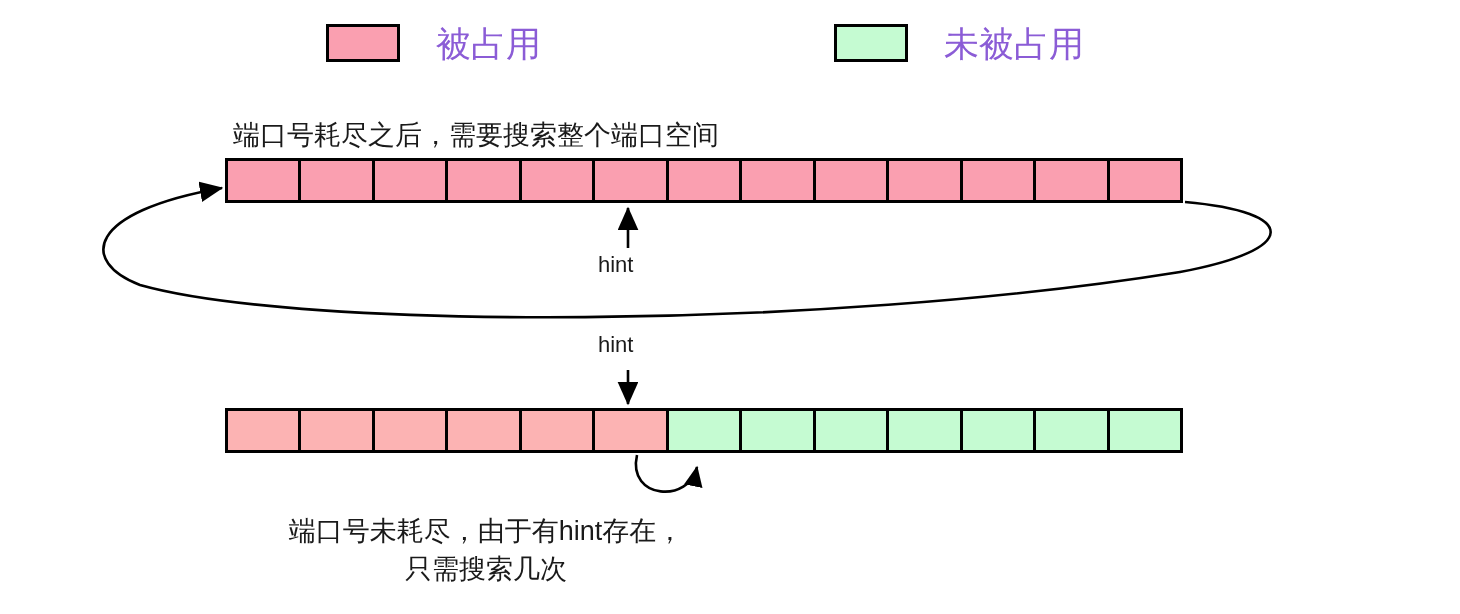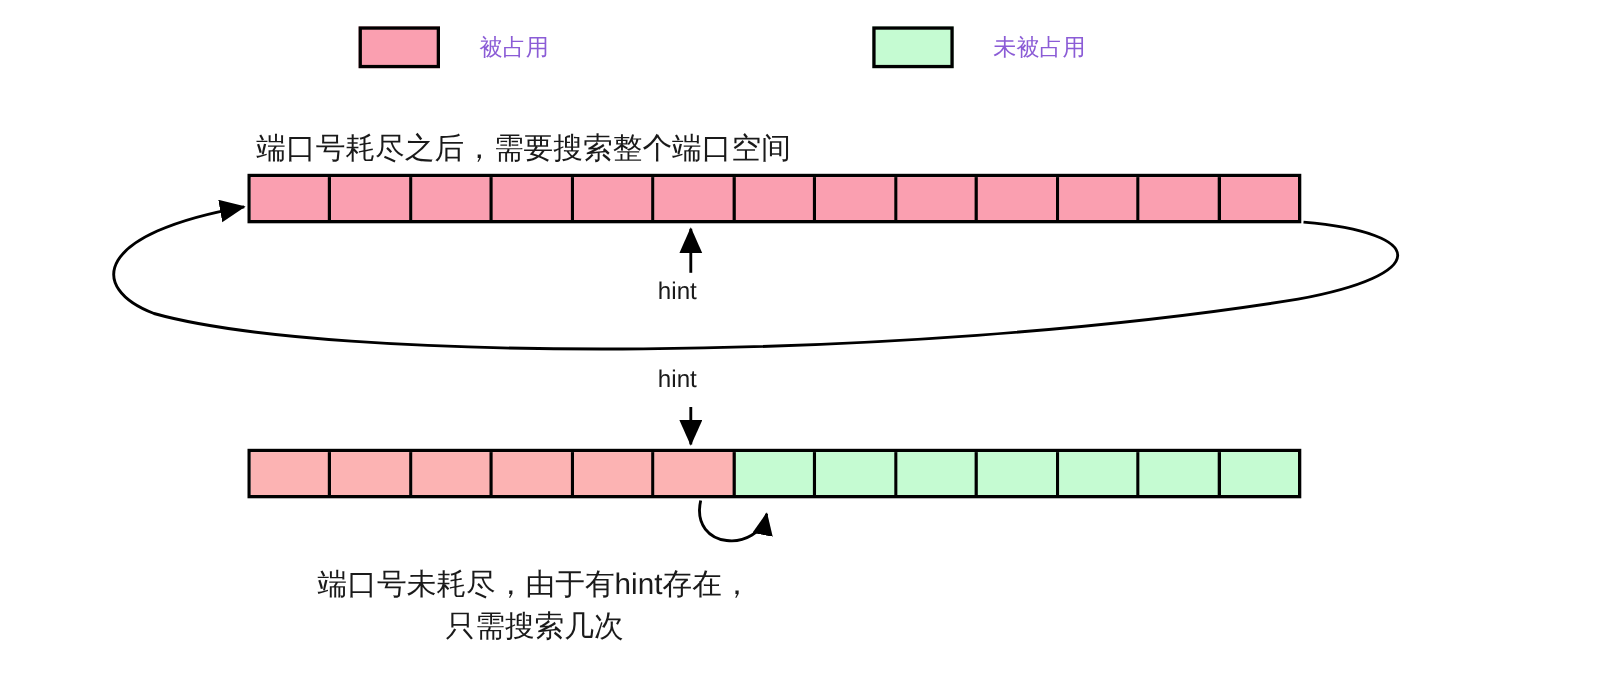--- a/index.html
+++ b/index.html
@@ -29,27 +29,27 @@
     align-items: center;
   }
   .legend-swatch {
     width: 74px;
     height: 38px;
     border: 3px solid #000000;
     box-sizing: border-box;
   }
   .legend-label {
     margin-left: 36px;
-    font-size: 21px;
+    font-size: 35px;
     color: #8b5cd6;
     line-height: 1;
     white-space: nowrap;
   }
   #legend-occupied { left: 326px; top: 24px; }
-  #legend-free     { left: 793px; top: 24px; }
+  #legend-free     { left: 834px; top: 24px; }
 
   
   .bar {
     position: absolute;
     display: flex;
     border: 3px solid #000000;
     box-sizing: border-box;
   }
   .cell {
     flex: 1 1 0;

